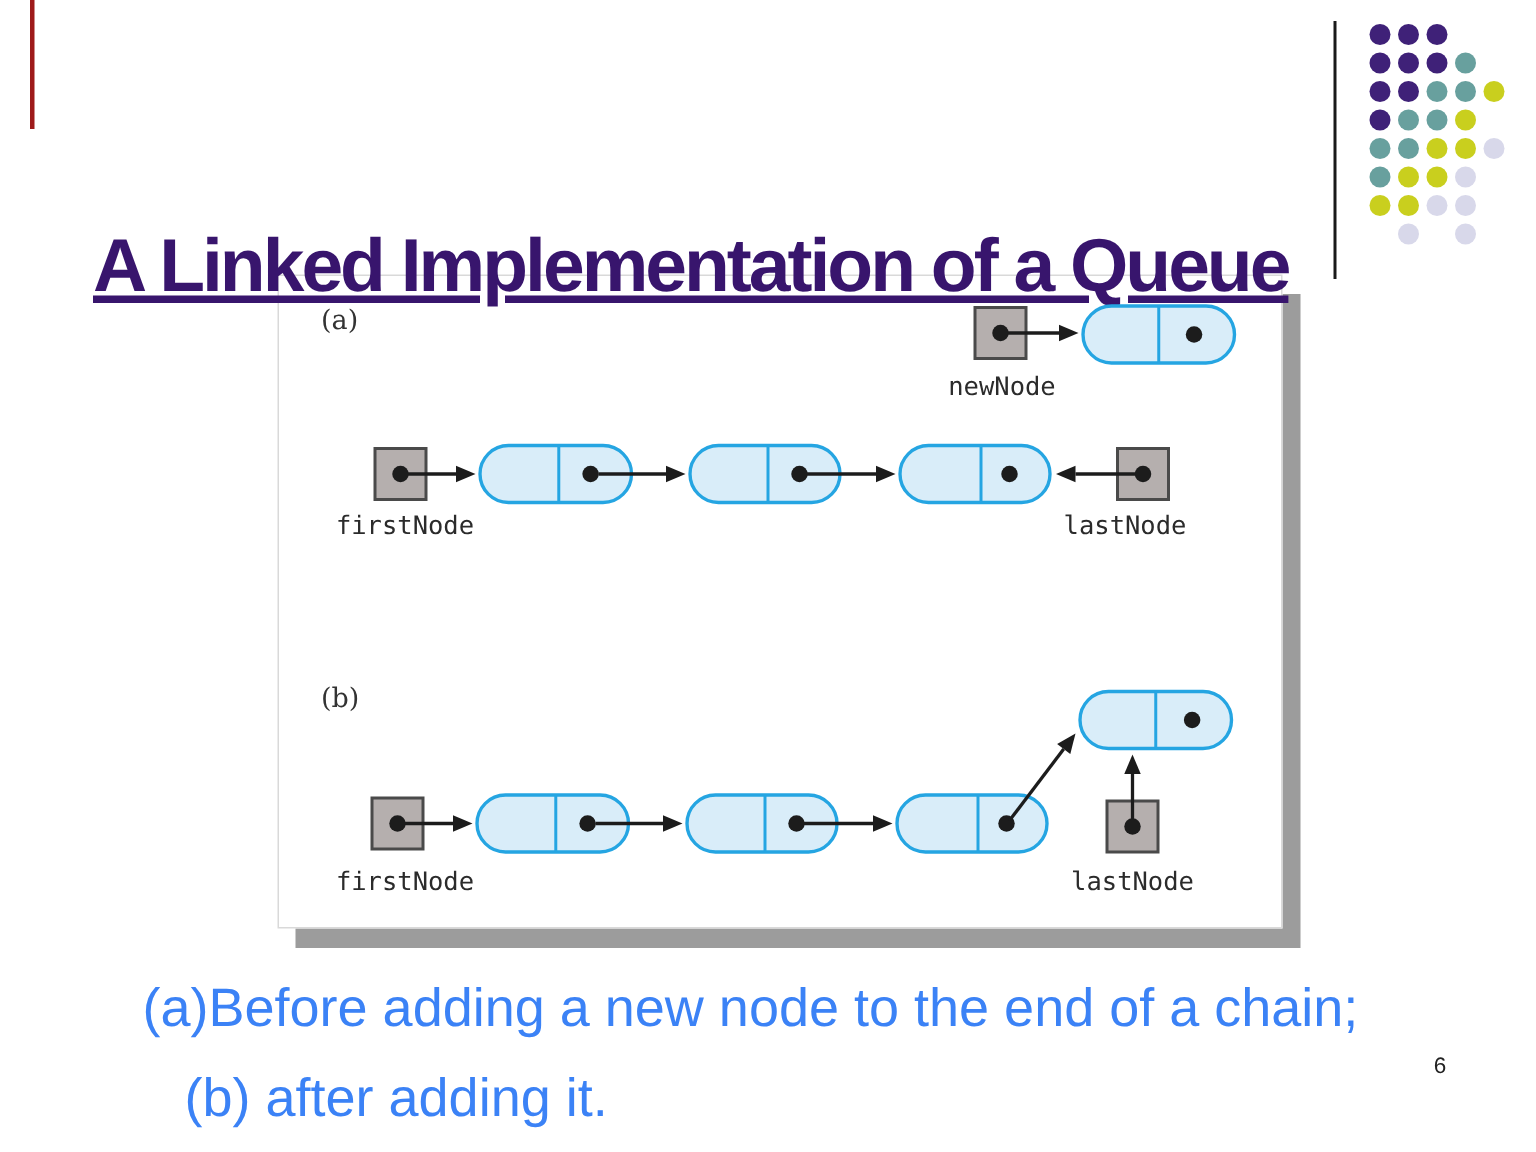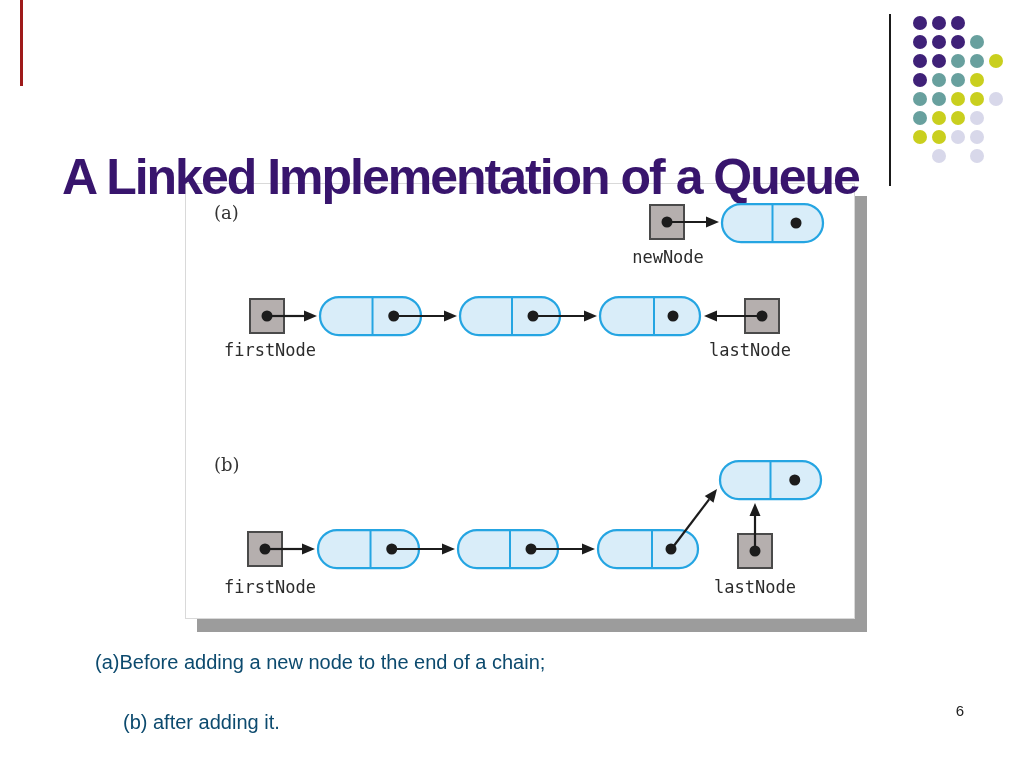--- a/index.html
+++ b/index.html
@@ -9,21 +9,21 @@
   #red-accent{left:20px;top:0;width:3px;height:86px;z-index:2;}
   #v-rule{left:889px;top:14px;width:2px;height:172px;z-index:1;}
   #dots{left:0;top:0;width:1024px;height:768px;z-index:1;}
   .dot{position:absolute;border-radius:50%;}
   #slide-title{left:62px;top:116px;width:940px;z-index:3;
        font-size:50px;font-weight:bold;letter-spacing:-2px;white-space:nowrap;
        line-height:1.1;}
   #figure-panel{left:185px;top:183px;width:668px;height:434px;background:#ffffff;
        border:1px solid #d9d9d9;box-shadow:12px 13px 0 0 #9c9c9c;z-index:2;}
   #diagram-svg{left:0;top:0;z-index:4;}
-  .caption-line{left:95px;font-size:20px;color:#0c4a6e;z-index:3;white-space:nowrap;}
+  .caption-line{left:95px;font-size:36px;color:#3b82f6;z-index:3;white-space:nowrap;}
   #caption-line1{top:651px;}
   #caption-line2{top:711px;margin-left:28px;}
   #page-number{left:945px;top:702px;width:30px;text-align:center;
        font-size:15px;color:#222;z-index:3;}
 </style>
 </head>
 <body>
 
 <div class="abs" id="red-accent" style="background: rgb(158, 26, 26);"></div>
 <div class="abs" id="v-rule" style="background: rgb(26, 26, 26);"></div>
@@ -54,21 +54,21 @@
     <div class="dot" style="height: 14px; width: 14px; left: 951px; top: 111px; background: rgb(201, 207, 30);"></div>
     <div class="dot" style="height: 14px; width: 14px; left: 970px; top: 111px; background: rgb(216, 216, 234);"></div>
     <div class="dot" style="height: 14px; width: 14px; left: 913px; top: 130px; background: rgb(201, 207, 30);"></div>
     <div class="dot" style="height: 14px; width: 14px; left: 932px; top: 130px; background: rgb(201, 207, 30);"></div>
     <div class="dot" style="height: 14px; width: 14px; left: 951px; top: 130px; background: rgb(216, 216, 234);"></div>
     <div class="dot" style="height: 14px; width: 14px; left: 970px; top: 130px; background: rgb(216, 216, 234);"></div>
     <div class="dot" style="height: 14px; width: 14px; left: 932px; top: 149px; background: rgb(216, 216, 234);"></div>
     <div class="dot" style="height: 14px; width: 14px; left: 970px; top: 149px; background: rgb(216, 216, 234);"></div>
   </div>
 
-<h1 class="abs" id="slide-title" style="color: rgb(56, 21, 109);">A Linked Implementation of a Queue</h1>
+<h1 class="abs" id="slide-title" style="color: rgb(56, 21, 109); text-decoration: underline;">A Linked Implementation of a Queue</h1>
 
 <div class="abs" id="figure-panel"></div>
 
 <svg class="abs" id="diagram-svg" width="1024" height="768" viewBox="0 0 1024 768">
     <text x="214" y="219" fill="#333" font-family="&quot;DejaVu Serif&quot;, serif" font-size="18" text-anchor="start">(a)</text>
     <rect x="650" y="205" width="34" height="34" fill="#b5afae" stroke="#4a4a4a" stroke-width="2"></rect>
     <circle cx="667" cy="222" r="5.5" fill="#1c1c1c"></circle>
     <line x1="672" y1="222" x2="706" y2="222" stroke="#1c1c1c" stroke-width="2.2"></line>
     <polygon points="719,222 706,227.5 706,216.5" fill="#1c1c1c"></polygon>
     <rect x="722" y="204" width="101" height="38" rx="19" ry="19" fill="#d9edf9" stroke="#25a5e2" stroke-width="2.25"></rect>

